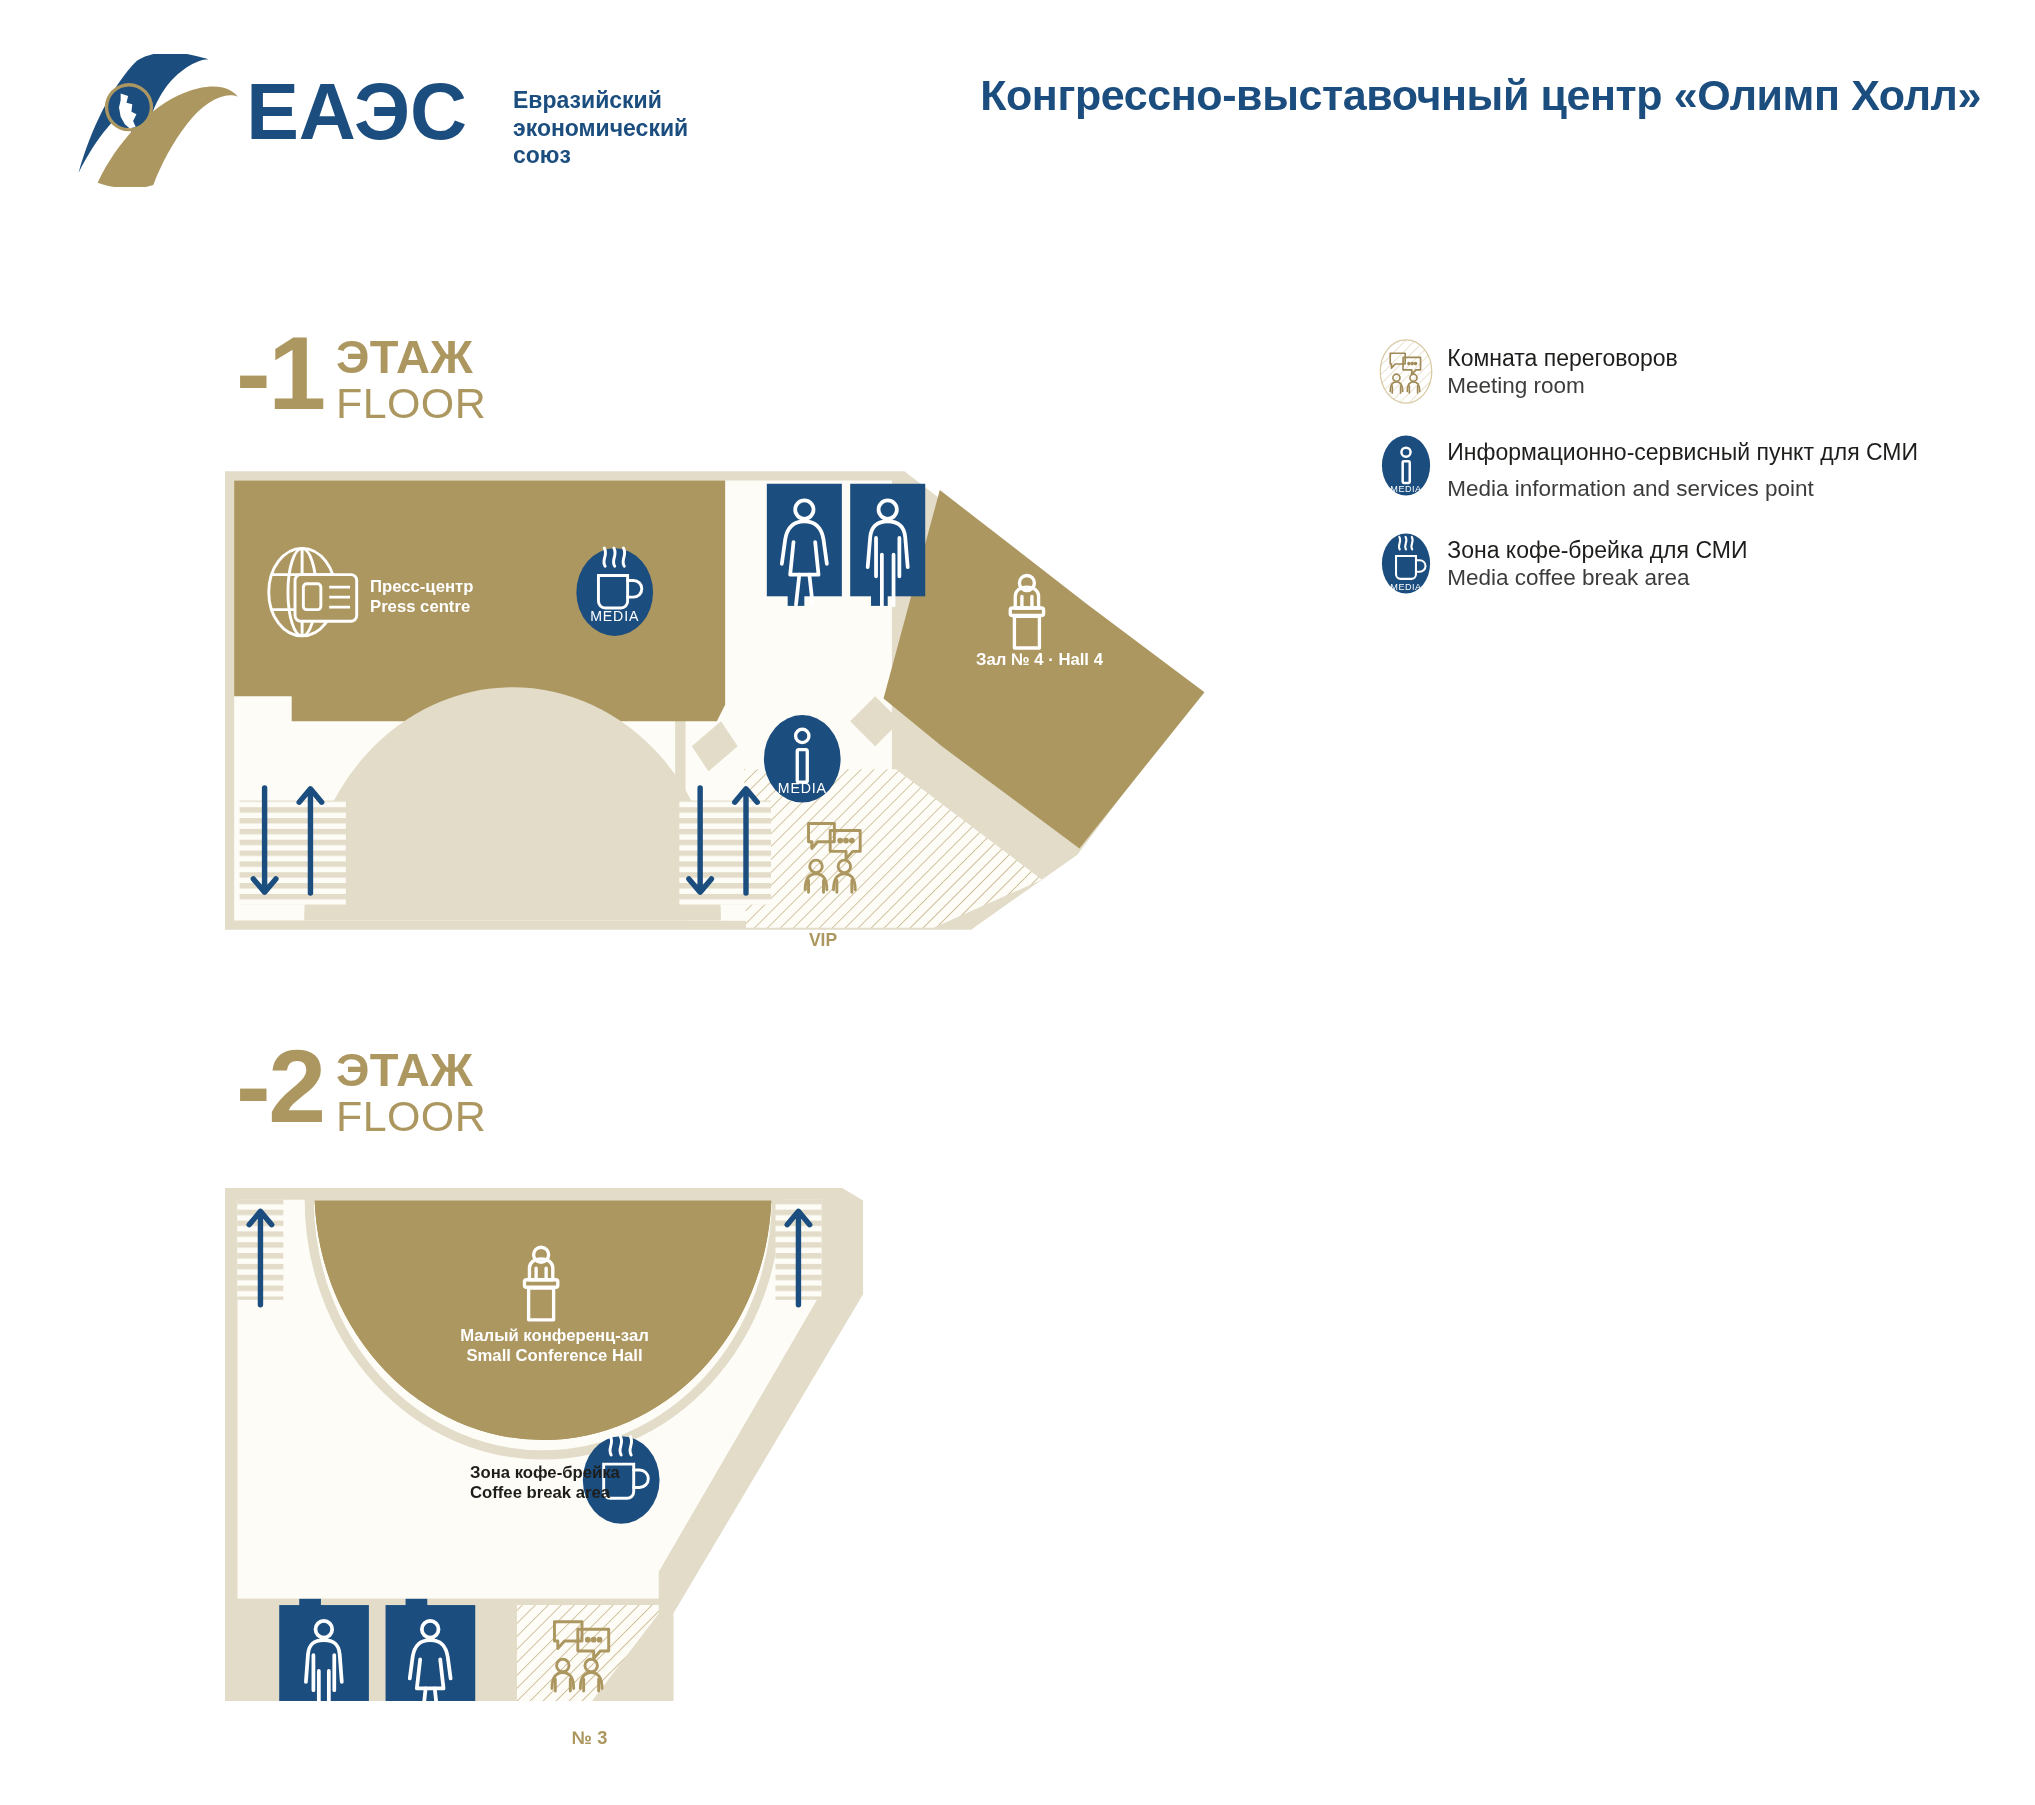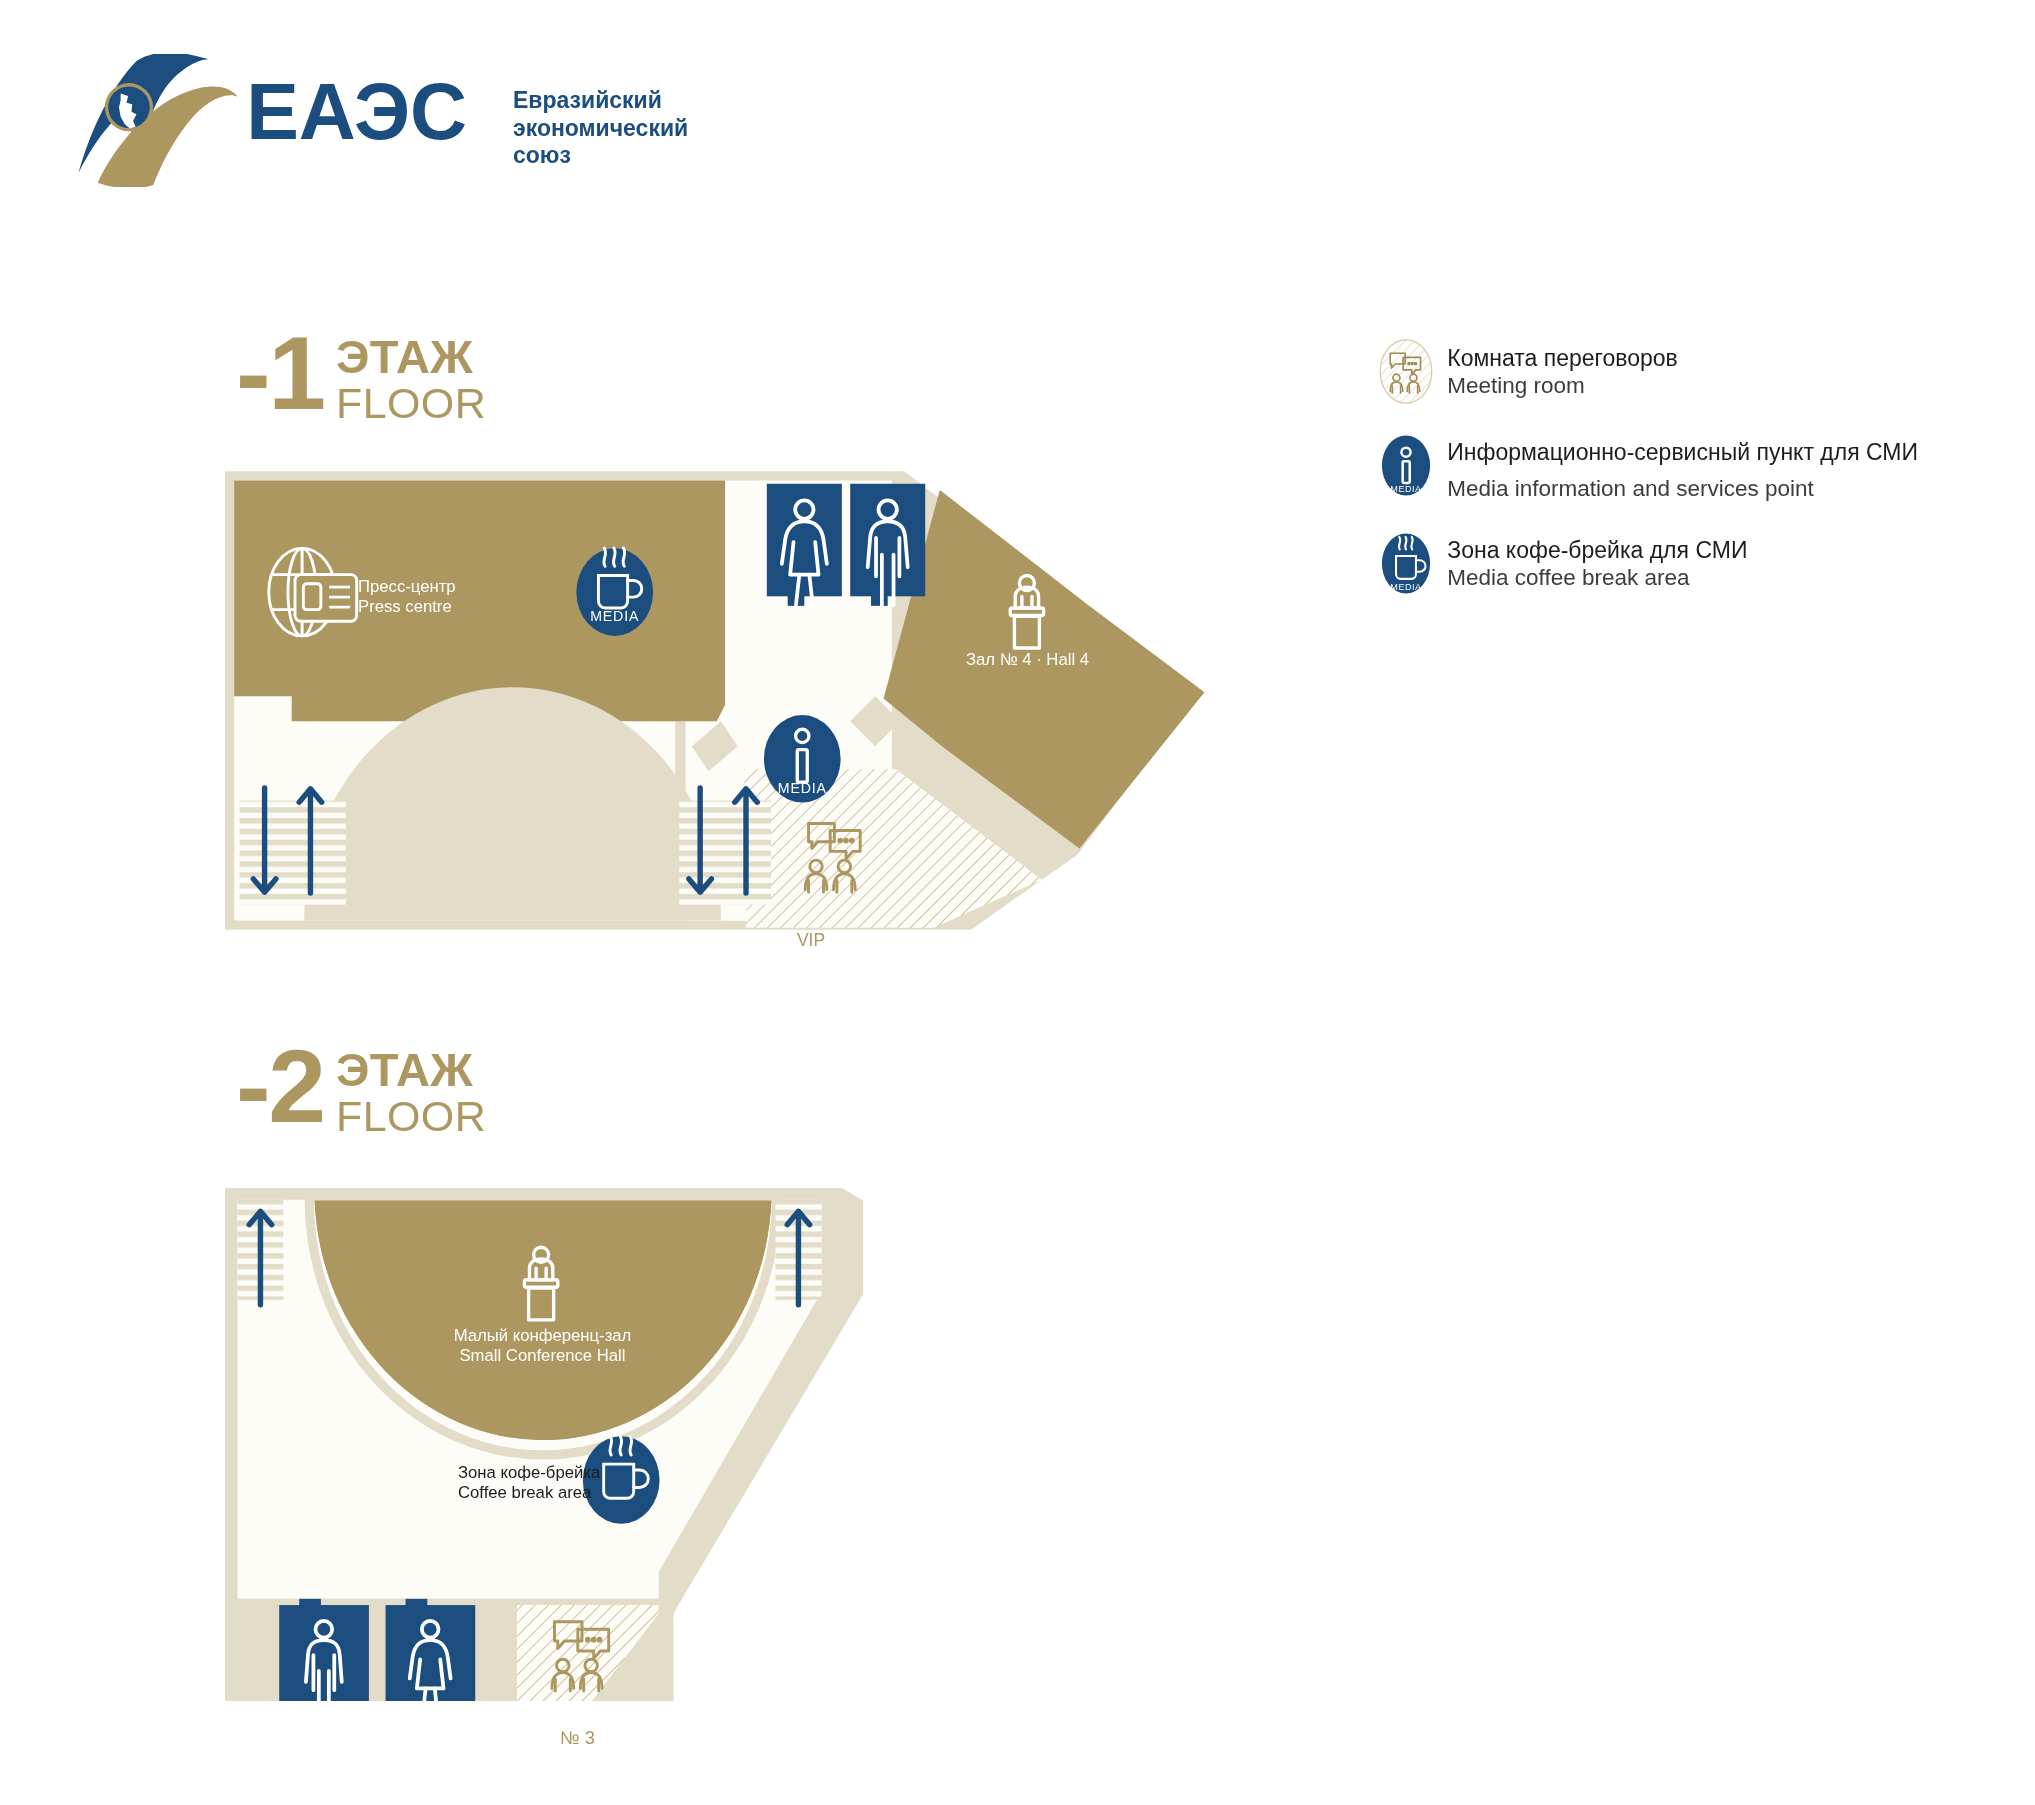--- a/index.html
+++ b/index.html
@@ -40,21 +40,21 @@
   .legend-text{margin-left:8.3px;padding-top:5.8px;}
   .lg-ru{font-size:23px;line-height:28px;color:#1d1d1b;font-weight:400;}
   .lg-en{font-size:22.5px;line-height:28px;color:#3c3c3b;font-weight:300;}
   .lg-gap{height:9.2px;}
 
   
   #plan1{position:absolute;left:225px;top:471px;width:1067px;height:459px;}
   #plan2{position:absolute;left:225px;top:1188px;width:734px;height:513px;}
   #plan1 svg,#plan2 svg{display:block;}
 
-  .map-label{position:absolute;color:#ffffff;font-weight:400;text-align:center;white-space:nowrap;}
+  .map-label{position:absolute;color:#ffffff;font-weight:700;text-align:center;white-space:nowrap;padding-left:12px;}
   .map-label.dark{color:#1d1d1b;}
   .map-label.gold{color:#AD9760;margin-top:28px;}
   .ml-ru{font-size:16.7px;line-height:20px;}
   .ml-en{font-size:16.7px;line-height:20px;}
 </style>
 </head>
 <body>
 
 <div class="page">
 
@@ -73,20 +73,21 @@
       </svg>
       <div id="eaeu-logo-text">
         <div>Евразийский</div>
         <div>экономический</div>
         <div>союз</div>
       </div>
     </div>
 
 
     <div id="title-block">
+      <div id="title-ru">Конгрессно-выставочный центр «Олимп Холл»</div>
     </div>
   </div>
 
   <div id="floor1-heading" class="floor-heading">
     <div class="fh-num">-1</div>
     <div class="fh-words">
       <div class="fh-ru">ЭТАЖ</div>
       <div class="fh-en">FLOOR</div>
     </div>
   </div>

